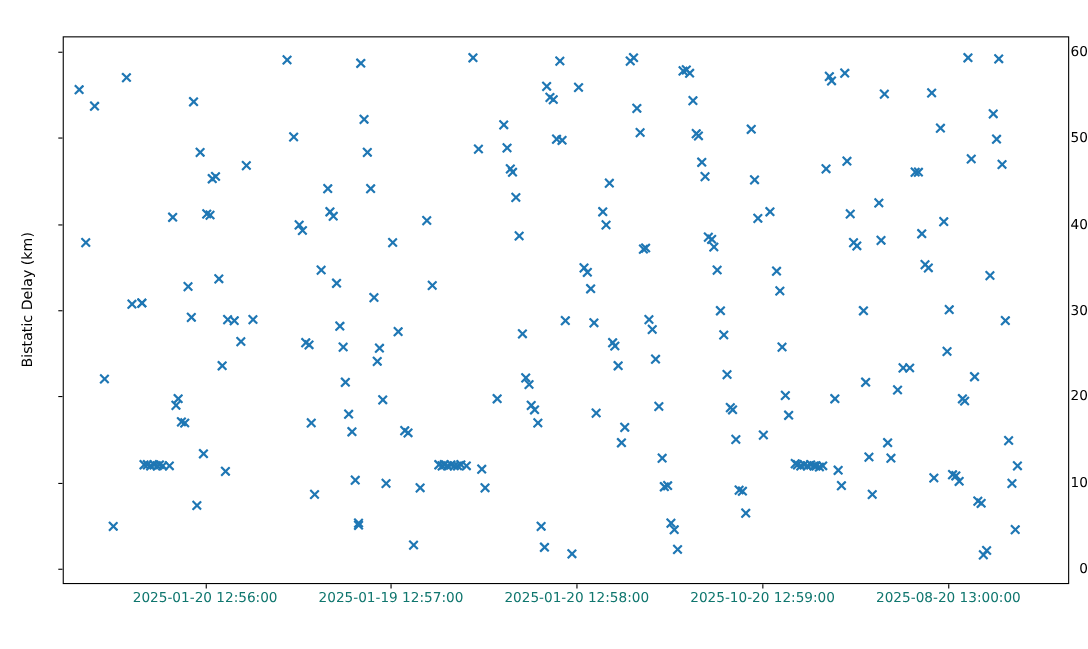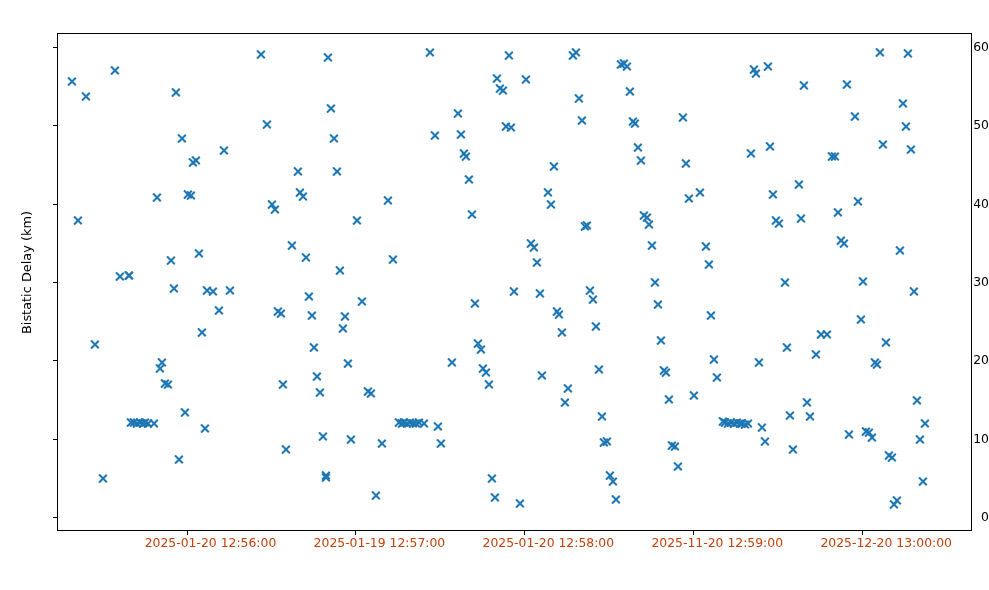--- a/index.html
+++ b/index.html
@@ -79,24 +79,23 @@
     left: 53px;
     width: 4px;
     height: 0;
     border-top: 1.1px solid #000000;
   }
   .xtick-label {
     position: absolute;
     top: 536px;
     font-size: 12.4px;
     line-height: 13px;
-    color: #c2410c;
+    color: #0f766e;
     white-space: nowrap;
     transform: translateX(-50%);
-    margin-left: 24px;
   }
   .xtick-mark {
     position: absolute;
     top: 531px;
     height: 4px;
     width: 0;
     border-left: 1.1px solid #000000;
   }
   #xlabel {
     position: absolute;
@@ -143,23 +142,23 @@
       <div class="ytick-label" style="top: 47.0943px;">60</div>
       <div class="ytick-mark" style="top: 47.0943px;"></div>
     </div>
   <div id="x-axis">
       <div class="xtick-label" style="left: 186.508px;">2025-01-20 12:56:00</div>
       <div class="xtick-mark" style="left: 186.508px;"></div>
       <div class="xtick-label" style="left: 355.431px;">2025-01-19 12:57:00</div>
       <div class="xtick-mark" style="left: 355.431px;"></div>
       <div class="xtick-label" style="left: 524.354px;">2025-01-20 12:58:00</div>
       <div class="xtick-mark" style="left: 524.354px;"></div>
-      <div class="xtick-label" style="left: 693.277px;">2025-11-20 12:59:00</div>
+      <div class="xtick-label" style="left: 693.277px;">2025-10-20 12:59:00</div>
       <div class="xtick-mark" style="left: 693.277px;"></div>
-      <div class="xtick-label" style="left: 862.2px;">2025-12-20 13:00:00</div>
+      <div class="xtick-label" style="left: 862.2px;">2025-08-20 13:00:00</div>
       <div class="xtick-mark" style="left: 862.2px;"></div>
     </div>
 
   <div id="plot-area">
       <div class="marker" style="left: 14.0769px; top: 47.7642px;"></div>
       <div class="marker" style="left: 19.7077px; top: 186.358px;"></div>
       <div class="marker" style="left: 28.1538px; top: 62.6415px;"></div>
       <div class="marker" style="left: 36.6px; top: 310.075px;"></div>
       <div class="marker" style="left: 45.0462px; top: 444.755px;"></div>
       <div class="marker" style="left: 56.3077px; top: 36.8019px;"></div>

